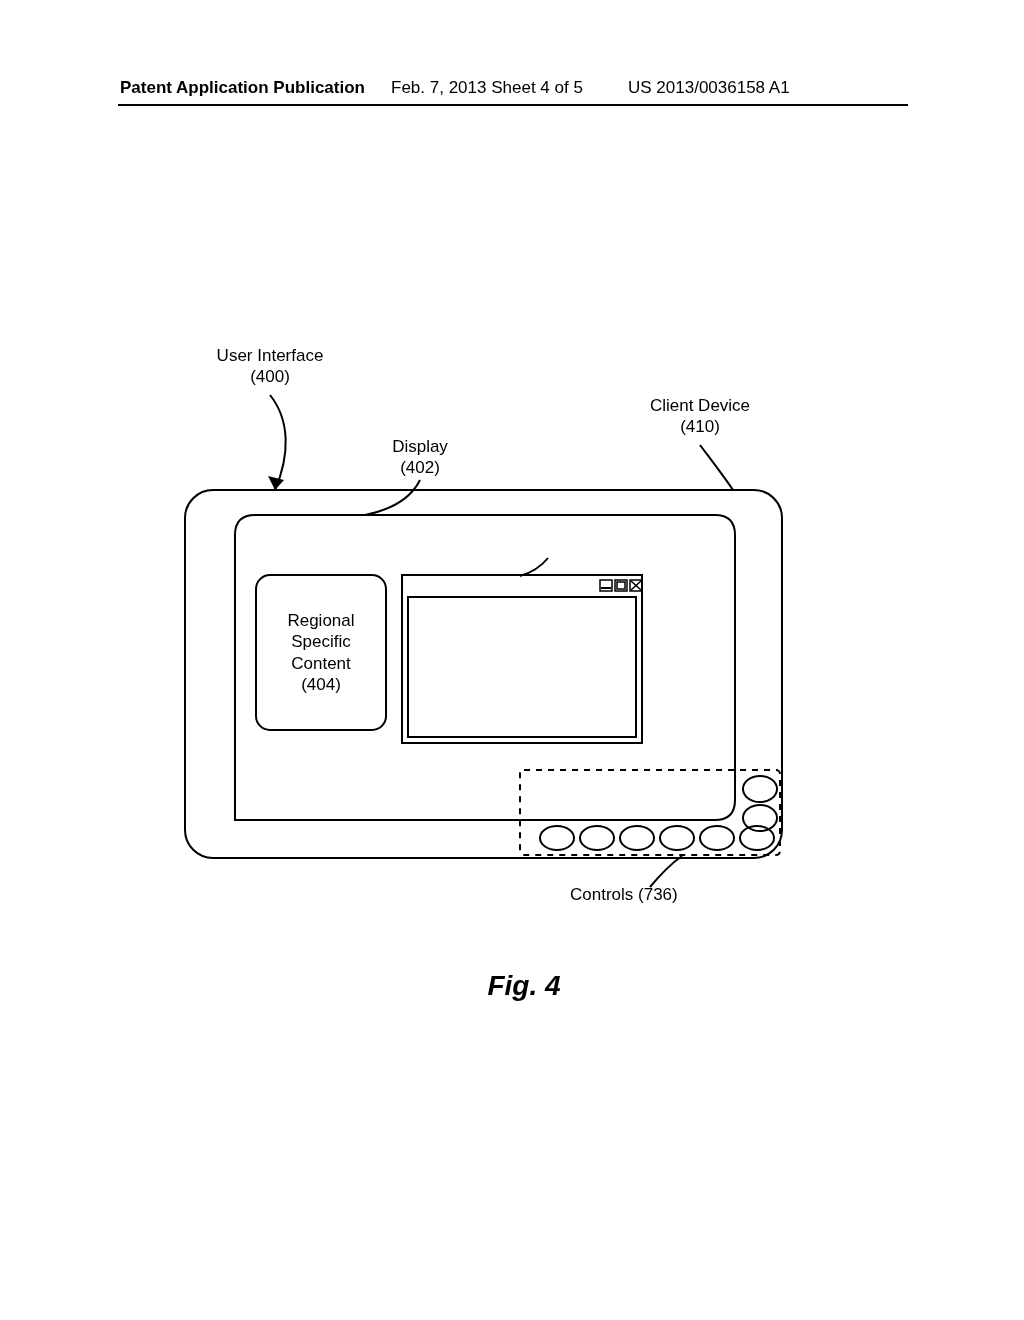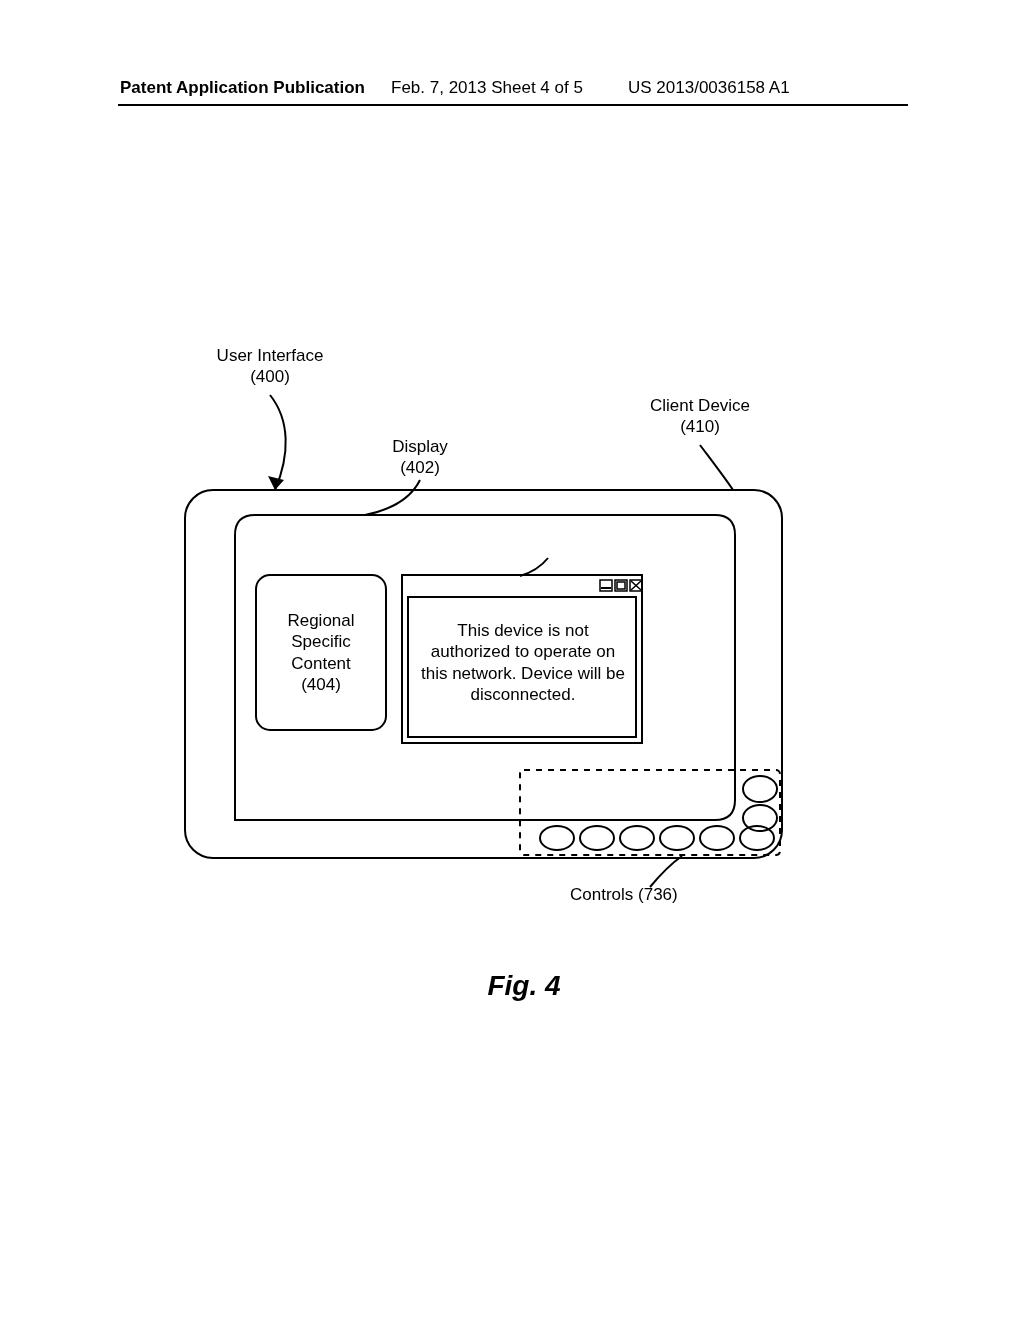--- a/index.html
+++ b/index.html
@@ -141,23 +141,20 @@
   </div>
 
 
   <div class="lbl" style="left:258px; top:610px; width:126px;">
     <span>Regional</span><br>
     <span>Specific</span><br>
     <span>Content</span><br>
     <span>(404)</span>
   </div>
 
-  <div class="lbl" style="left:418px; top:620px; width:210px;">
-    <span>This device is not authorized to operate on this network.  Device will be disconnected.</span>
-  </div>
 
   <div class="lbl" style="left:570px; top:884px; width:160px; text-align:left;">
     <span>Controls (736)</span>
   </div>
 
   <div class="figcap">Fig. 4</div>
 
 </div>
 
 </body></html>

